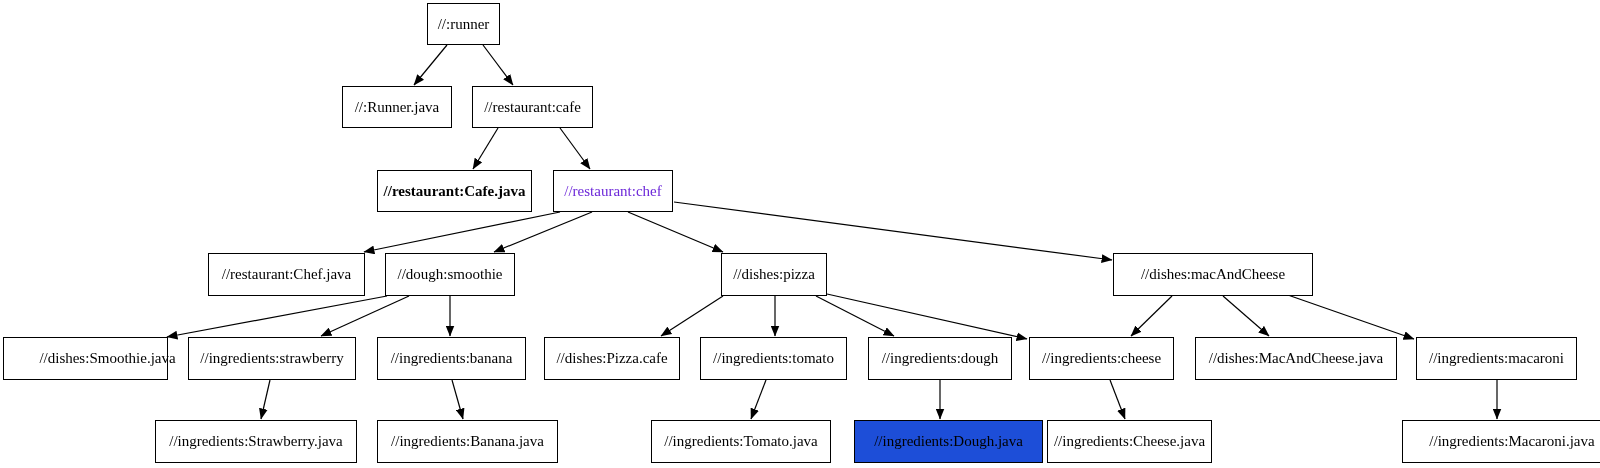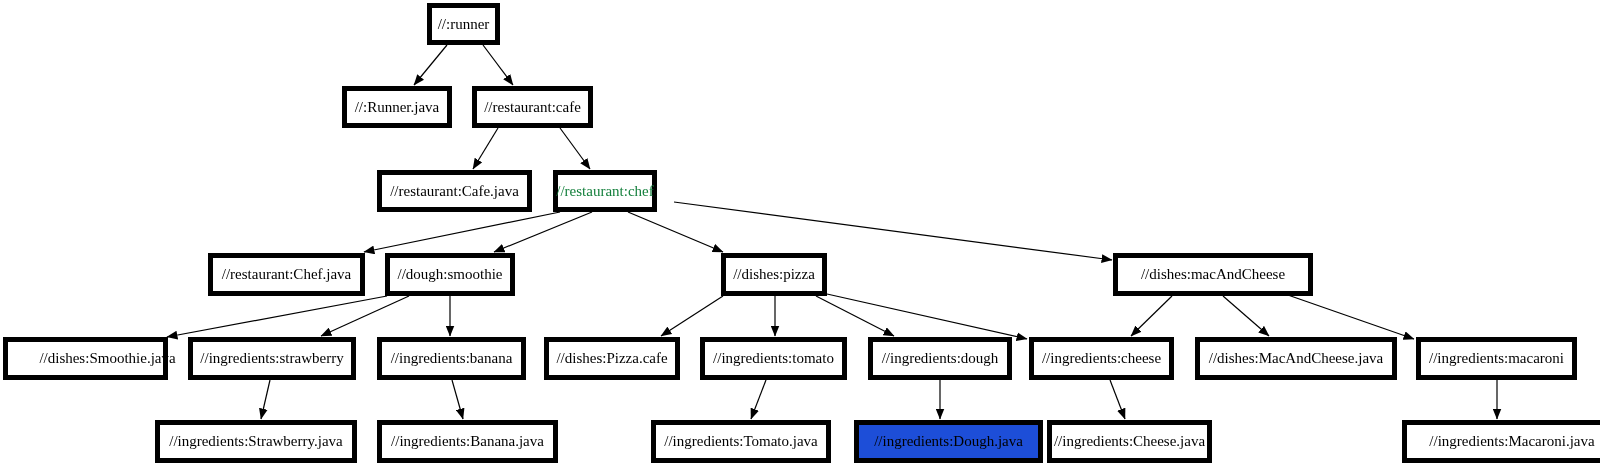--- a/index.html
+++ b/index.html
@@ -16,21 +16,21 @@
   }
   #edges {
     position: absolute;
     left: 0;
     top: 0;
   }
   #nodes .node {
     position: absolute;
     box-sizing: border-box;
     background: #ffffff;
-    border: 5px solid #4d7c0f;
+    border: 1px solid #4d7c0f;
     display: flex;
     align-items: center;
     justify-content: center;
     font-family: "Liberation Serif", "DejaVu Serif", serif;
     font-size: 15px;
     color: #000000;
     white-space: nowrap;
   }
 </style>
 </head>
@@ -65,22 +65,22 @@
       <line x1="1285" y1="294" x2="1414" y2="339" stroke="#000000" stroke-width="1.2" marker-end="url(#arrow)"></line>
       <line x1="766" y1="380" x2="751" y2="419" stroke="#000000" stroke-width="1.2" marker-end="url(#arrow)"></line>
       <line x1="940" y1="380" x2="940" y2="419" stroke="#000000" stroke-width="1.2" marker-end="url(#arrow)"></line>
       <line x1="1110" y1="380" x2="1125" y2="419" stroke="#000000" stroke-width="1.2" marker-end="url(#arrow)"></line>
       <line x1="1497" y1="380" x2="1497" y2="419" stroke="#000000" stroke-width="1.2" marker-end="url(#arrow)"></line>
     </svg>
   <div id="nodes">
       <div class="node" style="left: 427px; top: 3px; width: 73px; height: 42px; background: rgb(255, 255, 255); border-color: rgb(0, 0, 0); color: rgb(0, 0, 0);">//:runner</div>
       <div class="node" style="left: 342px; top: 86px; width: 110px; height: 42px; background: rgb(255, 255, 255); border-color: rgb(0, 0, 0); color: rgb(0, 0, 0);">//:Runner.java</div>
       <div class="node" style="left: 472px; top: 86px; width: 121px; height: 42px; background: rgb(255, 255, 255); border-color: rgb(0, 0, 0); color: rgb(0, 0, 0);">//restaurant:cafe</div>
-      <div class="node" style="left: 377px; top: 170px; width: 155px; height: 42px; background: rgb(255, 255, 255); border-color: rgb(0, 0, 0); color: rgb(0, 0, 0);">//restaurant:Cafe.java</div>
-      <div class="node" style="left: 553px; top: 170px; width: 104px; height: 42px; background: rgb(255, 255, 255); border-color: rgb(0, 0, 0); color: #15803d;">//restaurant:chef</div>
+      <div class="node" style="left: 377px; top: 170px; width: 155px; height: 42px; background: rgb(255, 255, 255); border-color: rgb(0, 0, 0); color: rgb(0, 0, 0); font-weight: bold;">//restaurant:Cafe.java</div>
+      <div class="node" style="left: 553px; top: 170px; width: 120px; height: 42px; background: rgb(255, 255, 255); border-color: rgb(0, 0, 0); color: #6d28d9;">//restaurant:chef</div>
       <div class="node" style="left: 208px; top: 253px; width: 157px; height: 43px; background: rgb(255, 255, 255); border-color: rgb(0, 0, 0); color: rgb(0, 0, 0);">//restaurant:Chef.java</div>
       <div class="node" style="left: 385px; top: 253px; width: 130px; height: 43px; background: rgb(255, 255, 255); border-color: rgb(0, 0, 0); color: rgb(0, 0, 0);">//dough:smoothie</div>
       <div class="node" style="left: 721px; top: 253px; width: 106px; height: 43px; background: rgb(255, 255, 255); border-color: rgb(0, 0, 0); color: rgb(0, 0, 0);">//dishes:pizza</div>
       <div class="node" style="left: 1113px; top: 253px; width: 200px; height: 43px; background: rgb(255, 255, 255); border-color: rgb(0, 0, 0); color: rgb(0, 0, 0);">//dishes:macAndCheese</div>
       <div class="node" style="left: 3px; top: 337px; width: 165px; height: 43px; background: rgb(255, 255, 255); border-color: rgb(0, 0, 0); color: rgb(0, 0, 0); padding-left: 44px;">//dishes:Smoothie.java</div>
       <div class="node" style="left: 188px; top: 337px; width: 168px; height: 43px; background: rgb(255, 255, 255); border-color: rgb(0, 0, 0); color: rgb(0, 0, 0);">//ingredients:strawberry</div>
       <div class="node" style="left: 377px; top: 337px; width: 149px; height: 43px; background: rgb(255, 255, 255); border-color: rgb(0, 0, 0); color: rgb(0, 0, 0);">//ingredients:banana</div>
       <div class="node" style="left: 544px; top: 337px; width: 136px; height: 43px; background: rgb(255, 255, 255); border-color: rgb(0, 0, 0); color: rgb(0, 0, 0);">//dishes:Pizza.cafe</div>
       <div class="node" style="left: 700px; top: 337px; width: 147px; height: 43px; background: rgb(255, 255, 255); border-color: rgb(0, 0, 0); color: rgb(0, 0, 0);">//ingredients:tomato</div>
       <div class="node" style="left: 868px; top: 337px; width: 144px; height: 43px; background: rgb(255, 255, 255); border-color: rgb(0, 0, 0); color: rgb(0, 0, 0);">//ingredients:dough</div>

